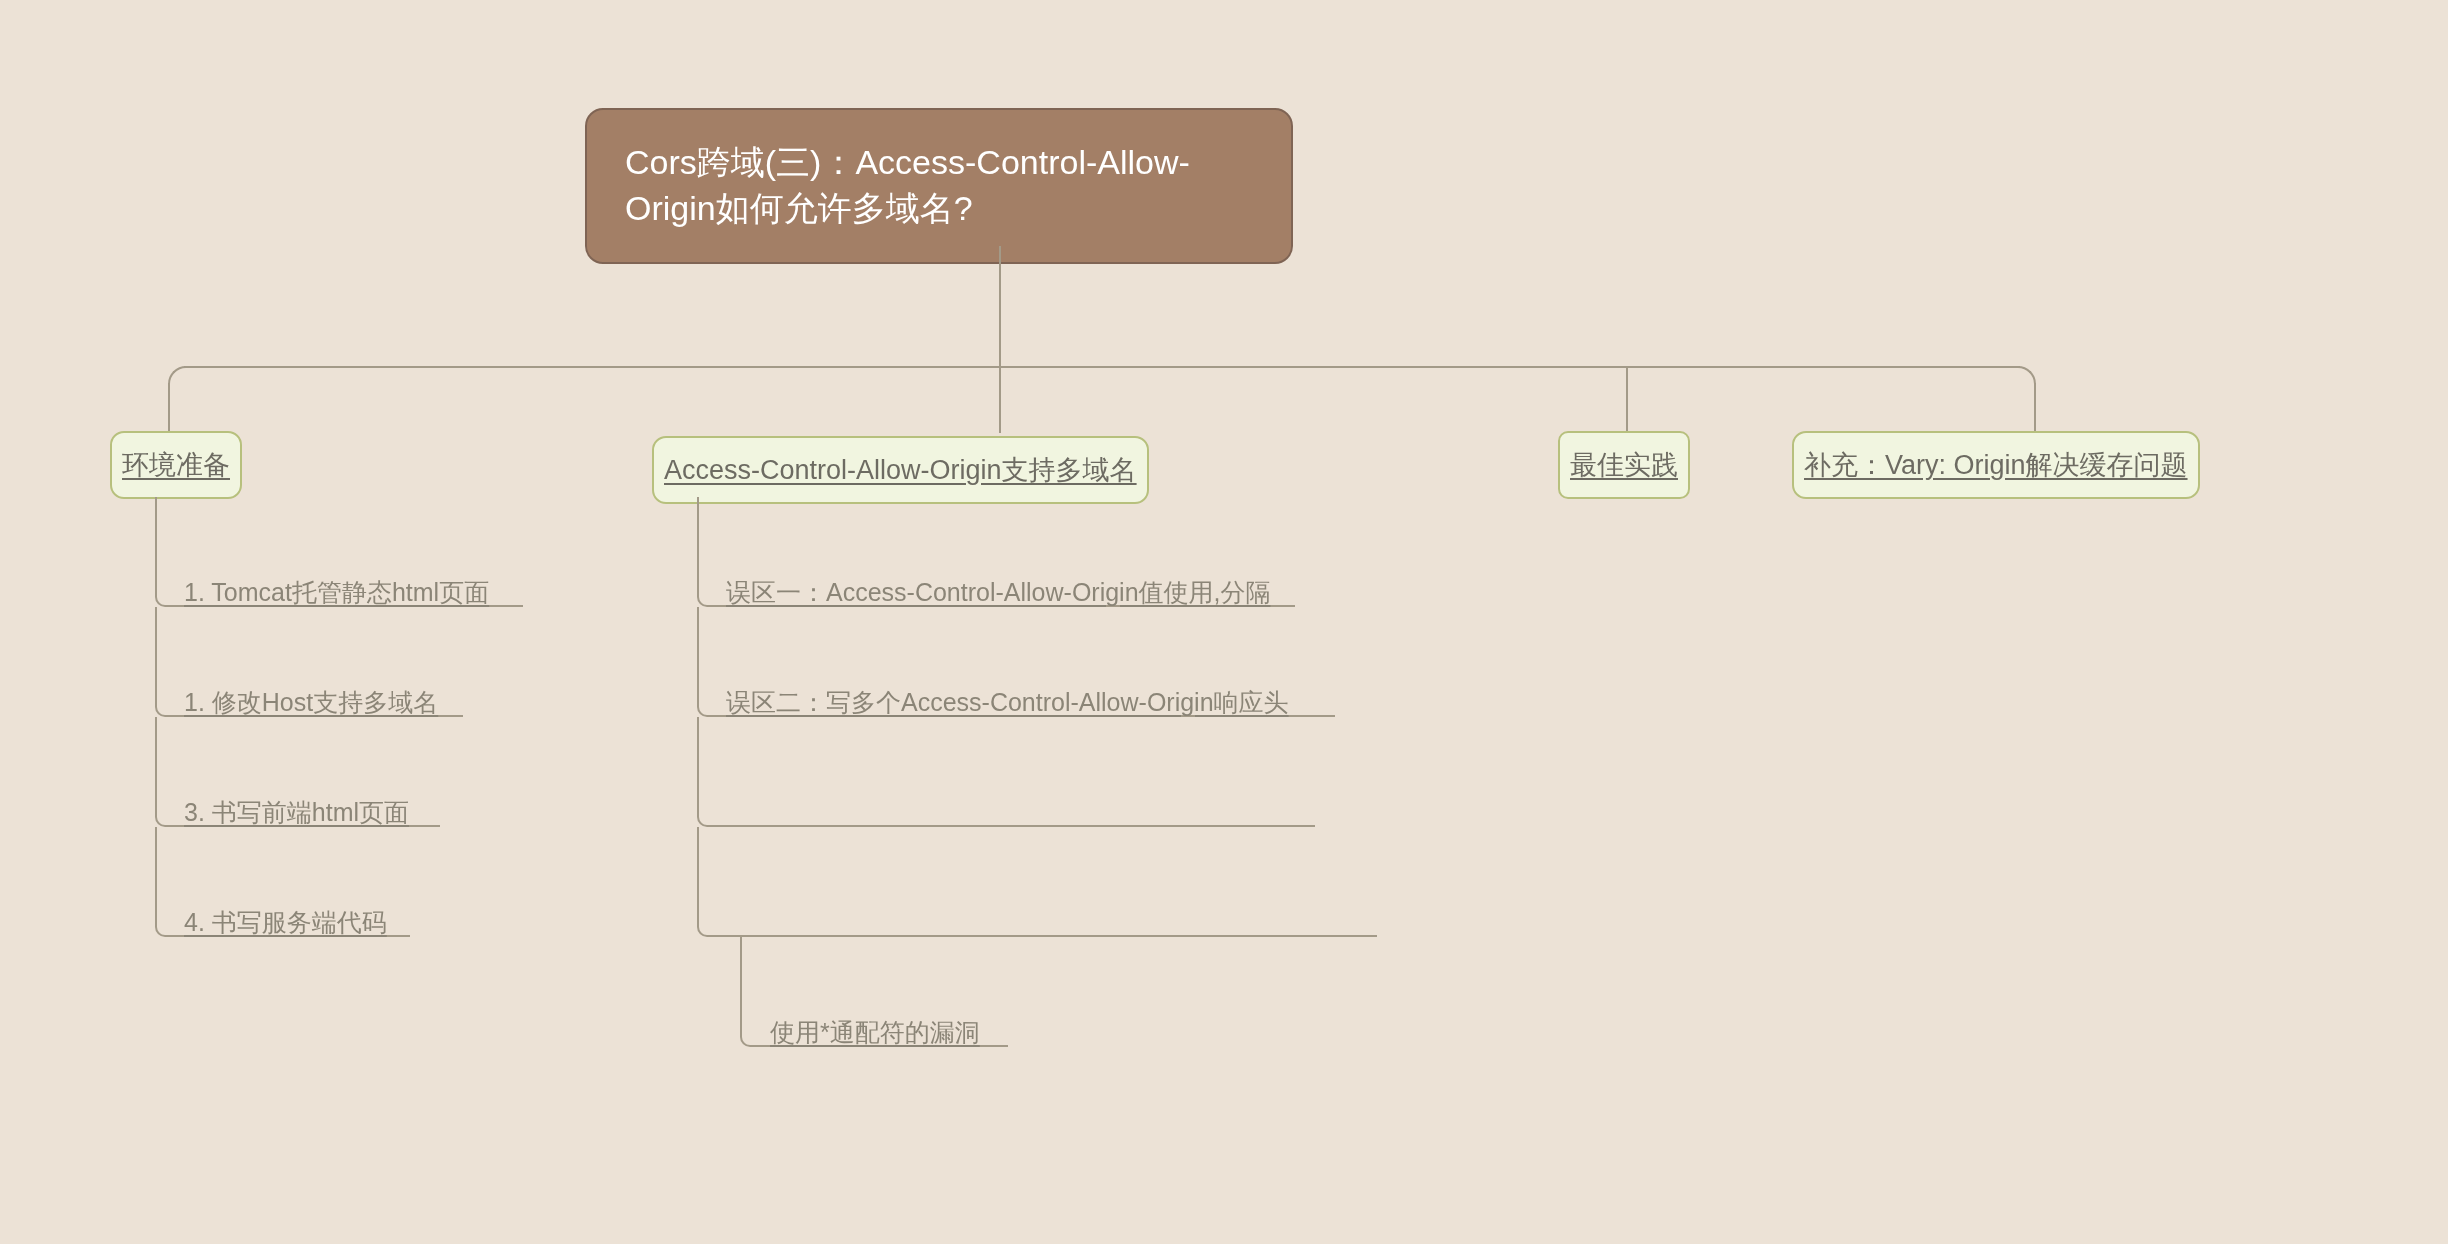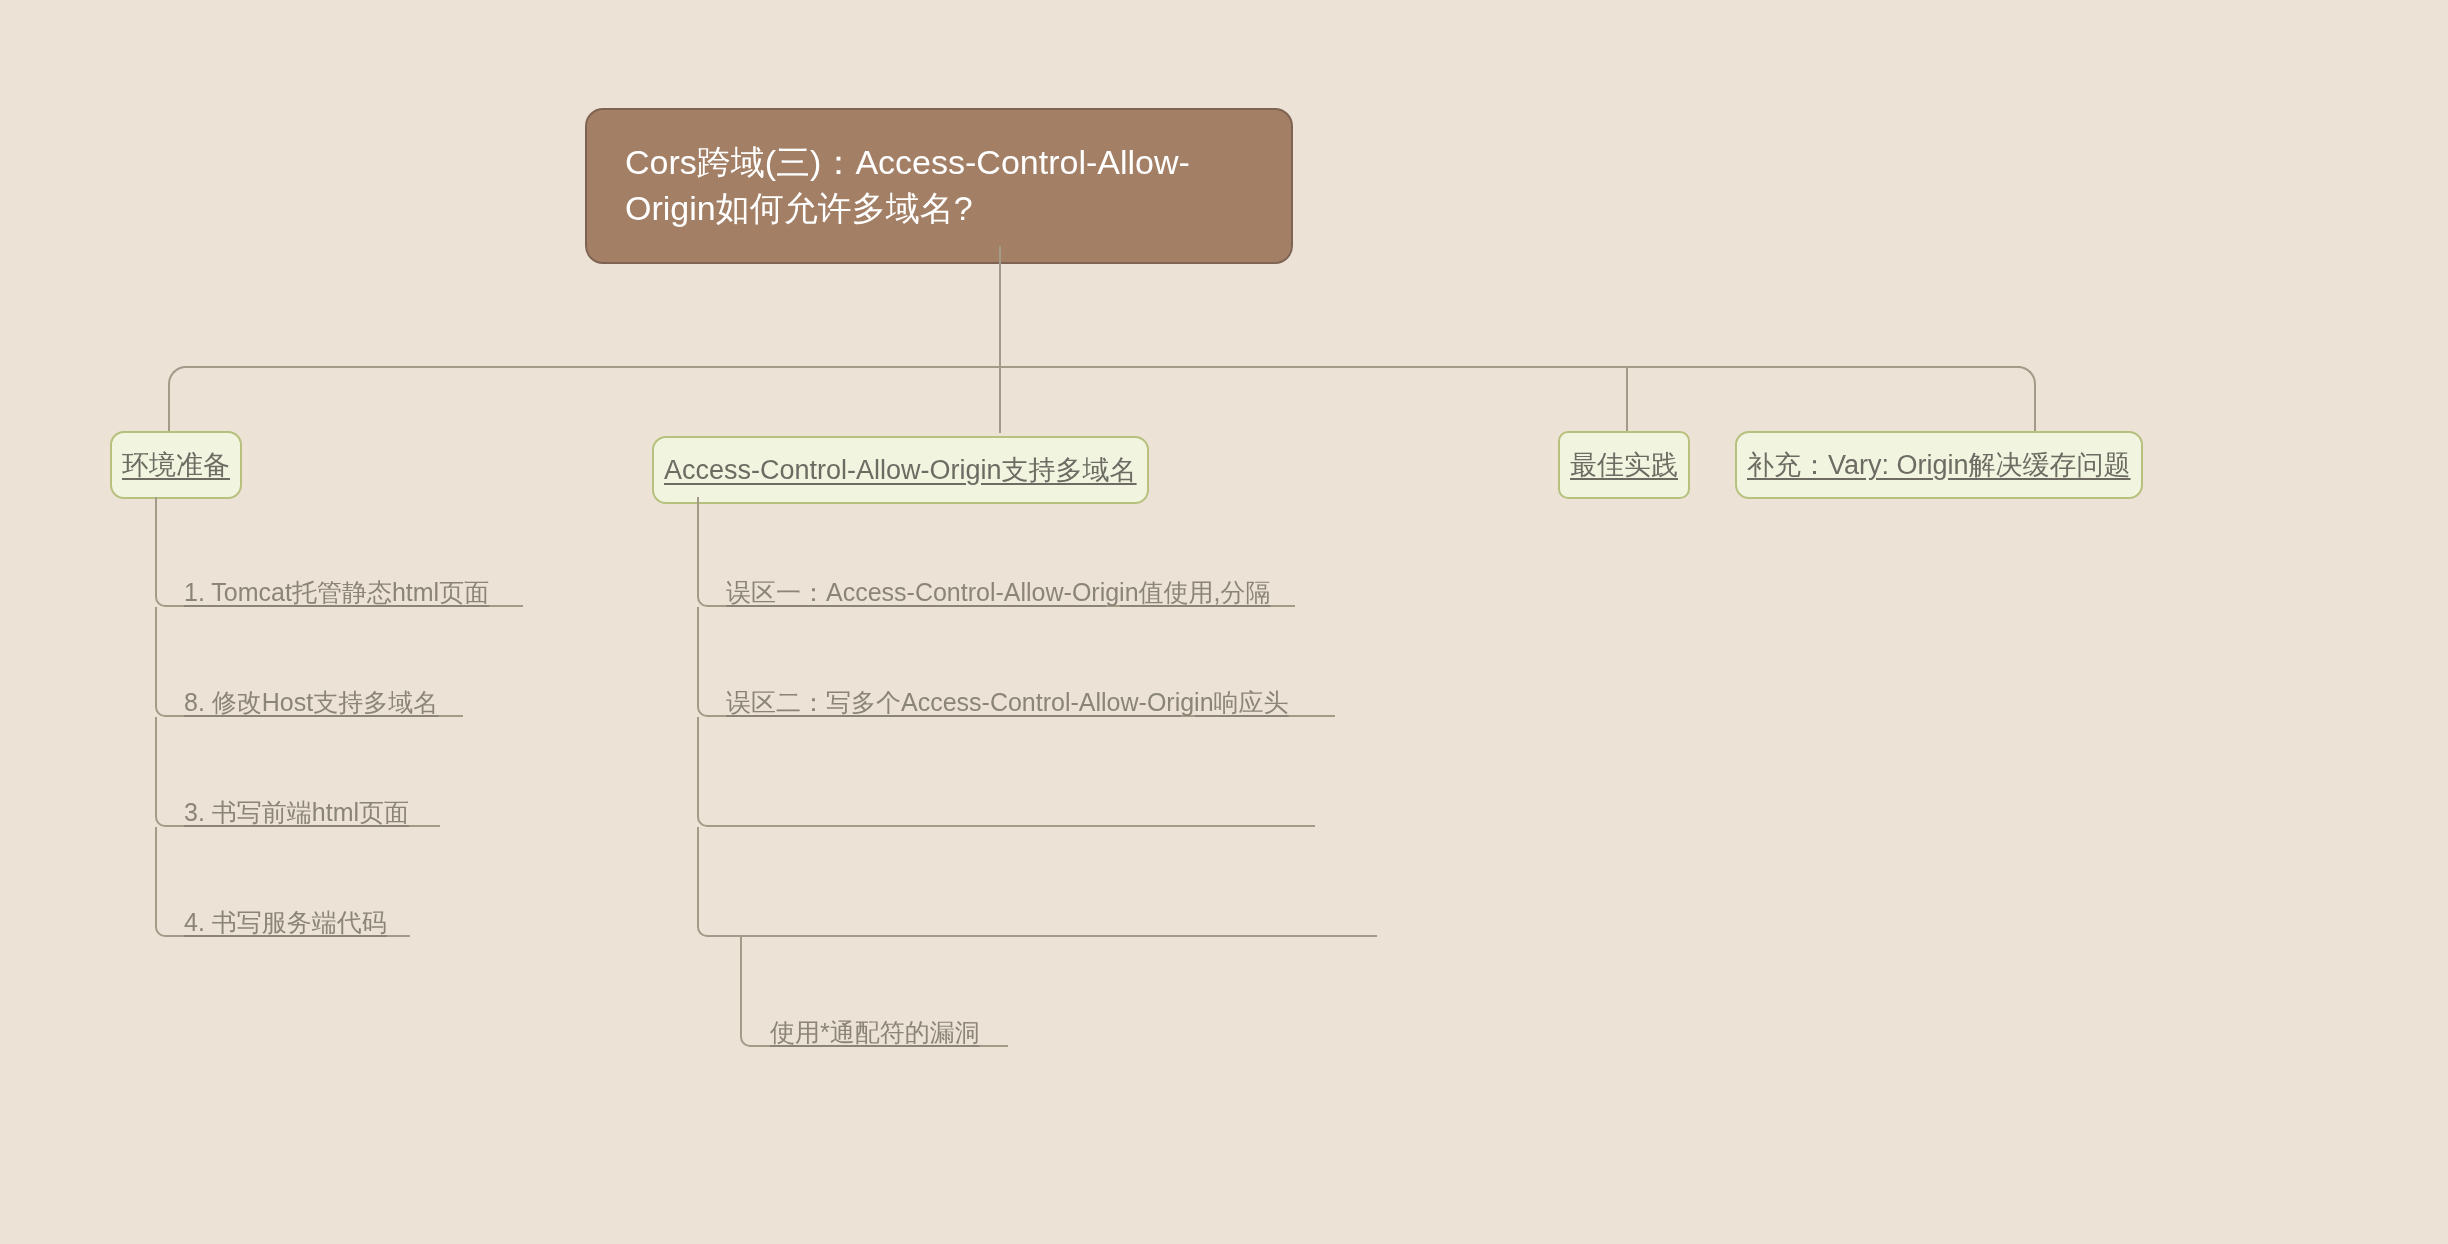--- a/index.html
+++ b/index.html
@@ -85,32 +85,32 @@
 
 <div class="branch-node" style="left:110px; top:431px;">
   <span>环境准备</span>
 </div>
 <div class="branch-node" style="left:652px; top:436px;border-radius:14px;">
   <span>Access-Control-Allow-Origin支持多域名</span>
 </div>
 <div class="branch-node" style="left:1558px; top:431px;border-radius:10px;">
   <span>最佳实践</span>
 </div>
-<div class="branch-node" style="left:1735px; top:431px;">
+<div class="branch-node" style="left:1792px; top:431px;">
   <span>补充：Vary: Origin解决缓存问题</span>
 </div>
 
 <div class="leaf-bracket" style="left:155px; top:497px; width:368px; height:110px;"></div>
 <div class="leaf-node" style="left:184px; top:576px;">
   <span>1. Tomcat托管静态html页面</span>
 </div>
 
 <div class="leaf-bracket" style="left:155px; top:607px; width:308px; height:110px;"></div>
 <div class="leaf-node" style="left:184px; top:686px;">
-  <span>8. 修改Host支持多域名</span>
+  <span>1. 修改Host支持多域名</span>
 </div>
 
 <div class="leaf-bracket" style="left:155px; top:717px; width:285px; height:110px;"></div>
 <div class="leaf-node" style="left:184px; top:796px;">
   <span>3. 书写前端html页面</span>
 </div>
 
 <div class="leaf-bracket" style="left:155px; top:827px; width:255px; height:110px;"></div>
 <div class="leaf-node" style="left:184px; top:906px;">
   <span>4. 书写服务端代码</span>

